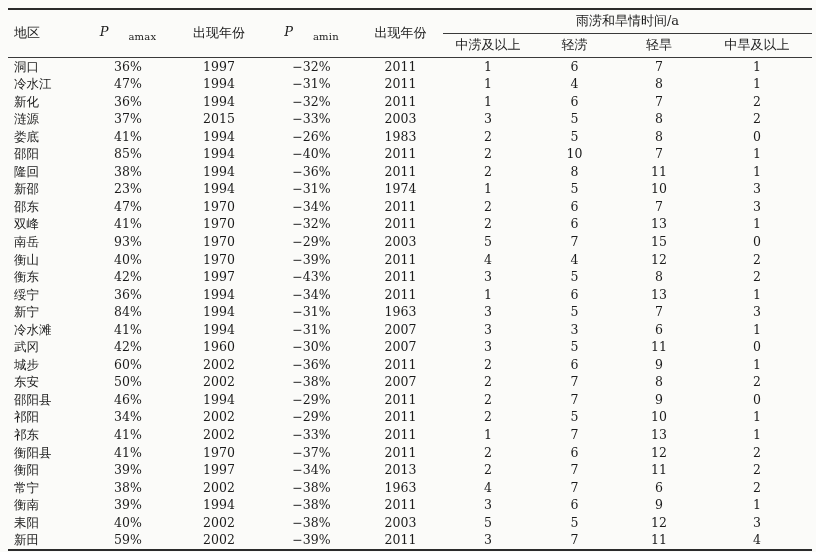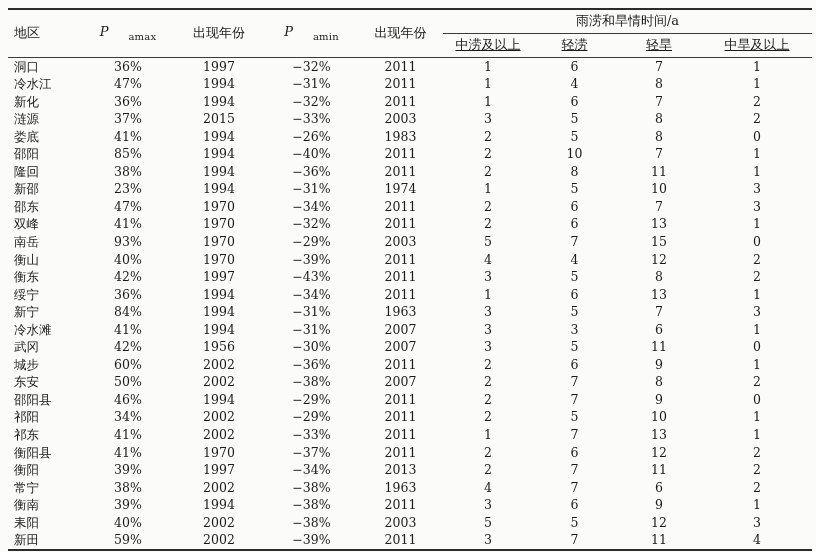--- a/index.html
+++ b/index.html
@@ -25,21 +25,21 @@
     text-align: center;
     vertical-align: middle;
     padding: 0;
     font-size: 12.5px;
     color: #1b1b1b;
     white-space: nowrap;
     overflow: hidden;
   }
   thead th { font-size: 13px; }
   thead tr.group-row th { height: 24px; }
-  thead tr.sub-row th { height: 24px; text-decoration: underline; }
+  thead tr.sub-row th { height: 24px; }
   thead th { border-bottom: 1px solid #3a3a3a; }
   tbody td { height: 17.55px; line-height: 17.55px; }
   .left { text-align: left; padding-left: 6px; }
   .pvar i { font-size: 13px; font-style: italic; font-family: "DejaVu Serif", "Liberation Serif", serif; }
   .pvar sub { font-size: 10px; letter-spacing: 0.2px; margin-left: 20px; }
   
   col.c1 { width: 75px; }
   col.c2 { width: 90px; }
   col.c3 { width: 92px; }
   col.c4 { width: 93px; }
@@ -259,21 +259,21 @@
             <td>−31%</td>
             <td>2007</td>
             <td>3</td>
             <td>3</td>
             <td>6</td>
             <td>1</td>
           </tr>
           <tr>
             <td class="left">武冈</td>
             <td>42%</td>
-            <td>1956</td>
+            <td>1960</td>
             <td>−30%</td>
             <td>2007</td>
             <td>3</td>
             <td>5</td>
             <td>11</td>
             <td>0</td>
           </tr>
           <tr>
             <td class="left">城步</td>
             <td>60%</td>

